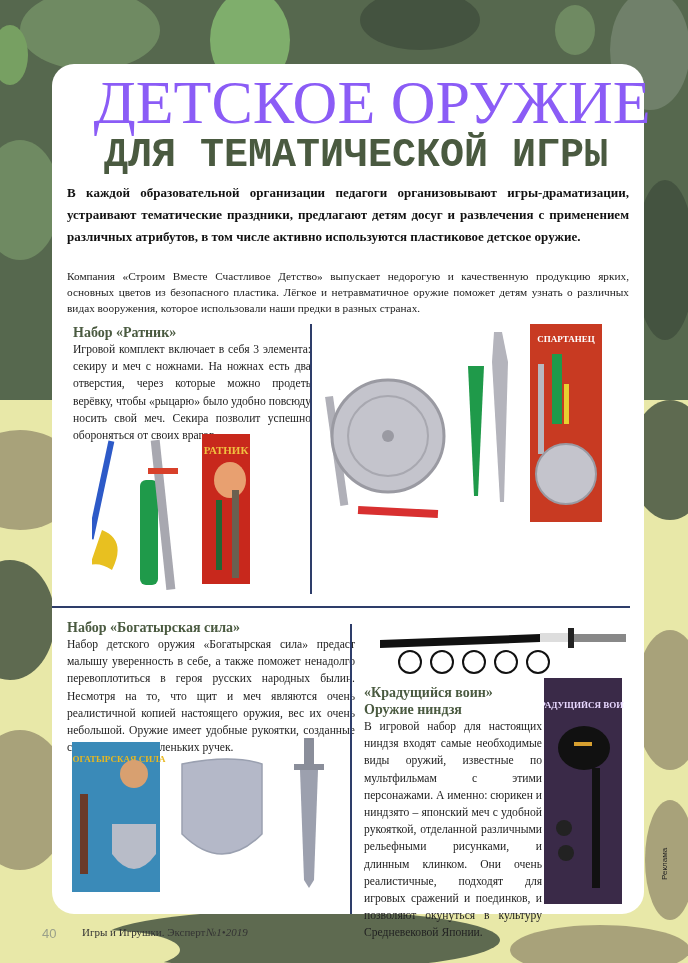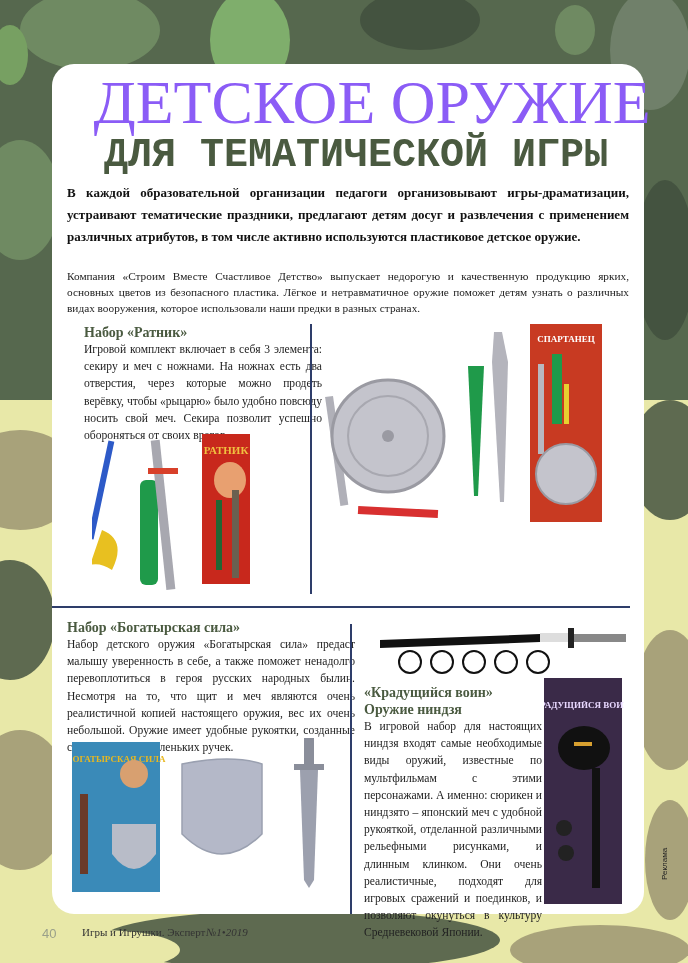--- a/index.html
+++ b/index.html
@@ -44,21 +44,21 @@
   <ellipse cx="600" cy="950" rx="90" ry="25" fill="#a8a27a"></ellipse>
   <ellipse cx="100" cy="950" rx="80" ry="20" fill="#e8e8a8"></ellipse>
 </svg>
 
 <div class="card">
   <div class="t1">ДЕТСКОЕ ОРУЖИЕ</div>
   <div class="t2">ДЛЯ ТЕМАТИЧЕСКОЙ ИГРЫ</div>
   <div class="lead">В каждой образовательной организации педагоги организовывают игры-драматизации, устраивают тематические праздники, предлагают детям досуг и развлечения с применением различных атрибутов, в том числе активно используются пластиковое детское оружие.</div>
   <div class="intro">Компания «Строим Вместе Счастливое Детство» выпускает недорогую и качественную продукцию ярких, основных цветов из безопасного пластика. Лёгкое и нетравматичное оружие поможет детям узнать о различных видах вооружения, которое использовали наши предки в разных странах.</div>
 
-  <div class="blk" style="left:32px;top:260px;width:238px;">
+  <div class="blk" style="left:21px;top:260px;width:238px;">
     <div class="h">Набор «Ратник»</div>
     <div class="p">Игровой комплект включает в себя 3 элемента: секиру и меч с ножнами. На ножнах есть два отверстия, через которые можно продеть верёвку, чтобы «рыцарю» было удобно повсюду носить свой меч. Секира позволит успешно обороняться от своих врагов.</div>
   </div>
   <svg class="img" style="left:40px;top:366px;" width="210" height="170" viewBox="0 0 210 170">
     <rect x="6" y="10" width="6" height="100" fill="#2d5ac8" transform="rotate(12 9 60)"></rect>
     <path d="M10 100 q25 10 10 40 q-12-8-22 -5 z" fill="#e8c020"></path>
     <rect x="48" y="50" width="18" height="105" rx="6" fill="#1f9a4a"></rect>
     <rect x="66" y="10" width="9" height="150" fill="#a8a8b0" transform="rotate(-6 70 80)"></rect>
     <rect x="56" y="38" width="30" height="6" fill="#d8402a"></rect>
     <rect x="110" y="4" width="48" height="150" fill="#c8281c"></rect>

